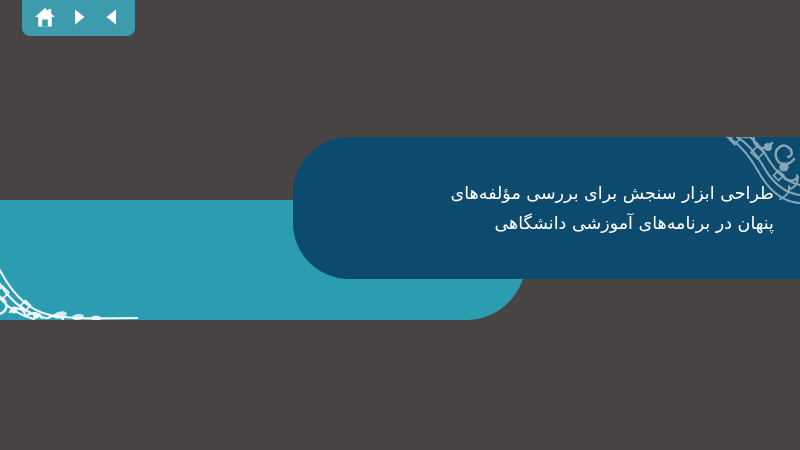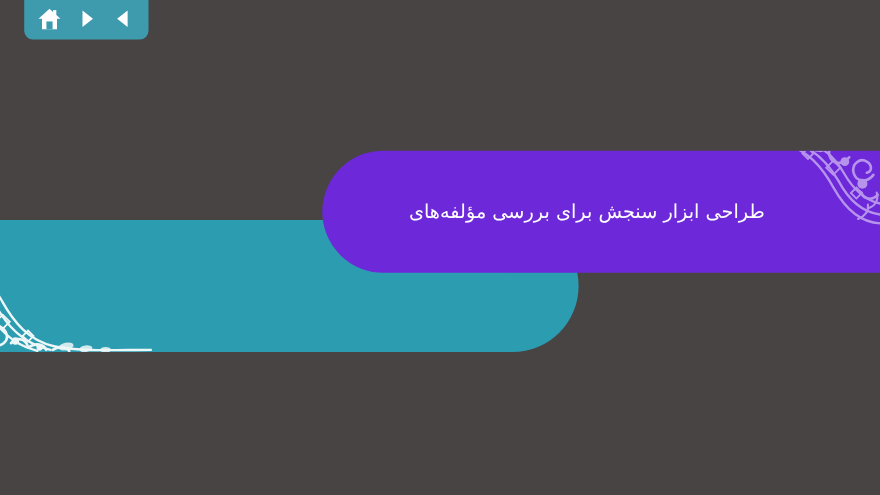--- a/index.html
+++ b/index.html
@@ -60,27 +60,27 @@
     height: 104px;
     opacity: 0.92;
   }
 
   
   .orange-banner {
     position: absolute;
     left: 293px;
     top: 137px;
     width: 507px;
-    height: 111px;
-    background: #6d28d9;
+    height: 142px;
+    background: #0c4a6e;
     border-radius: 56px 0 0 56px;
     overflow: hidden;
     display: flex;
     flex-direction: column;
-    align-items: center;
+    align-items: flex-start;
     justify-content: center;
   }
   .orange-orn {
     position: absolute;
     right: 0;
     top: 0;
     width: 160px;
     height: 92px;
     opacity: 0.5;
     pointer-events: none;
@@ -195,15 +195,16 @@
         <ellipse cx="60" cy="-7" rx="7" ry="3.4" transform="rotate(12 60 -7)"></ellipse>
         <ellipse cx="42" cy="-9" rx="6" ry="3" transform="rotate(8 42 -9)"></ellipse>
       </g>
       <g fill="none" stroke="#ffffff" stroke-width="1.9" stroke-linecap="round">
         <path d="M150 52 C156 50 159 44 157 38"></path>
         <path d="M140 62 C146 60 150 55 149 49"></path>
       </g>
     </svg>
 
     <div class="title-line">طراحی ابزار سنجش برای بررسی مؤلفه‌های</div>
+    <div class="title-line">پنهان در برنامه‌های آموزشی دانشگاهی</div>
   </div>
 
 </div>
 
 </body></html>

